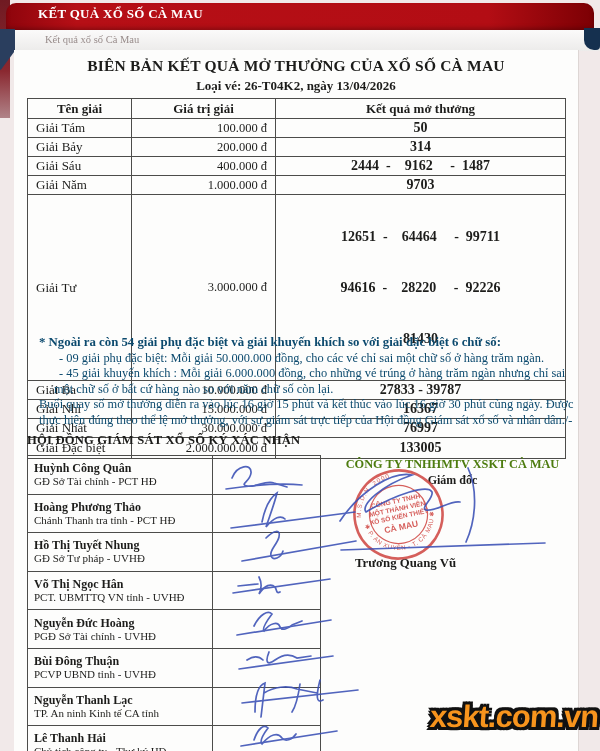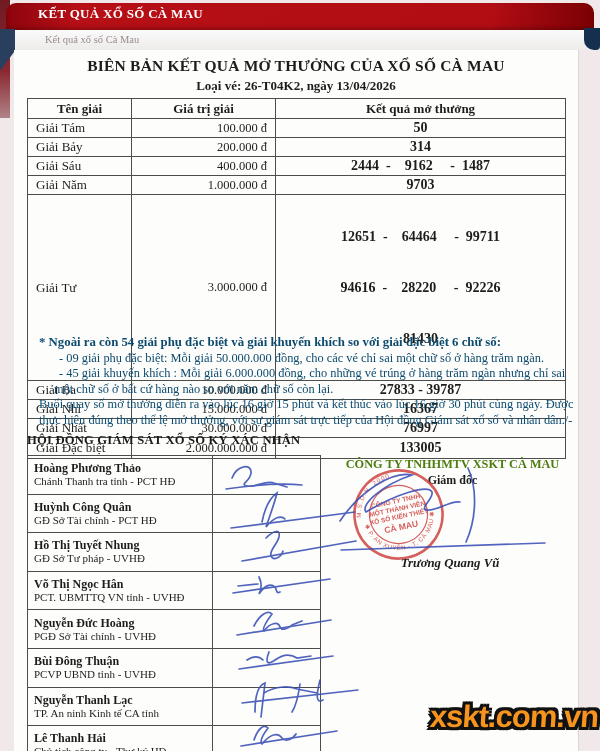--- a/index.html
+++ b/index.html
@@ -56,22 +56,22 @@
     border-collapse:collapse;table-layout:fixed;color:#1d1d1b;}
   table.sign td{border:1px solid #4c4c4a;height:35.6px;padding:1px 6px;vertical-align:middle;}
   .m-name{font-weight:bold;font-size:12px;line-height:14px;}
   .m-title{font-size:11px;line-height:13px;}
 
   
   .company-name{position:absolute;left:330px;top:457px;width:245px;text-align:center;
     font-weight:bold;font-size:12.3px;color:#4d7c0f;}
   .company-role{position:absolute;left:330px;top:473px;width:245px;text-align:center;
     font-weight:bold;font-size:12px;color:#1c1c1a;}
-  .signer-name{position:absolute;left:355px;top:556px;width:190px;text-align:center;
-    font-weight:bold;font-size:12.8px;color:#1c1c1a;font-style:italic;}
+  .signer-name{position:absolute;left:355px;top:556px;width:190px;text-align:left;
+    font-weight:bold;font-size:12.8px;color:#1c1c1a;}
 
   .stamp{position:absolute;left:350px;top:466px;width:97px;height:97px;opacity:.85;}
 
   .sig-overlay{position:absolute;left:0;top:0;width:600px;height:751px;pointer-events:none;}
 
   
   .watermark{position:absolute;right:2px;top:699px;font-family:"Liberation Sans",sans-serif;
     font-weight:bold;font-size:31px;letter-spacing:-1px;color:#f7941d;transform:skewX(-4deg);
     text-shadow:-3px -3px 0 #111,3px -3px 0 #111,-3px 3px 0 #111,3px 3px 0 #111,
       -3px 0 0 #111,3px 0 0 #111,0 -3px 0 #111,0 3px 0 #111;}
@@ -168,29 +168,29 @@
 
   <div class="committee-heading">HỘI ĐỒNG GIÁM SÁT XỔ SỐ KÝ XÁC NHẬN</div>
   <table class="sign">
     <colgroup>
         <col style="width:185px">
         <col style="width:108px">
       </colgroup>
     <tbody>
         <tr>
       <td>
+        <div class="m-name">Huỳnh Công Quân</div>
+        <div class="m-title">GĐ Sở Tài chính - PCT HĐ</div>
+      </td>
+          <td></td>
+    </tr>
+    <tr>
+      <td>
         <div class="m-name">Hoàng Phương Thảo</div>
         <div class="m-title">Chánh Thanh tra tỉnh - PCT HĐ</div>
-      </td>
-          <td></td>
-    </tr>
-    <tr>
-      <td>
-        <div class="m-name">Huỳnh Công Quân</div>
-        <div class="m-title">GĐ Sở Tài chính - PCT HĐ</div>
       </td>
           <td></td>
     </tr>
     <tr>
       <td>
         <div class="m-name">Hồ Thị Tuyết Nhung</div>
         <div class="m-title">GĐ Sở Tư pháp - UVHĐ</div>
       </td>
           <td></td>
     </tr>

